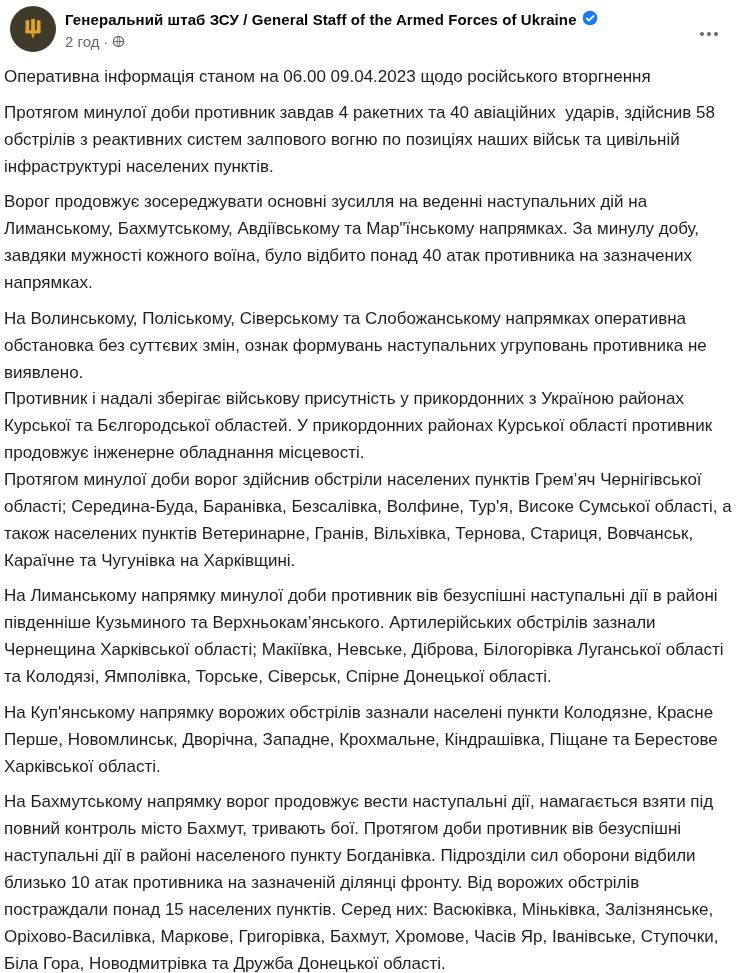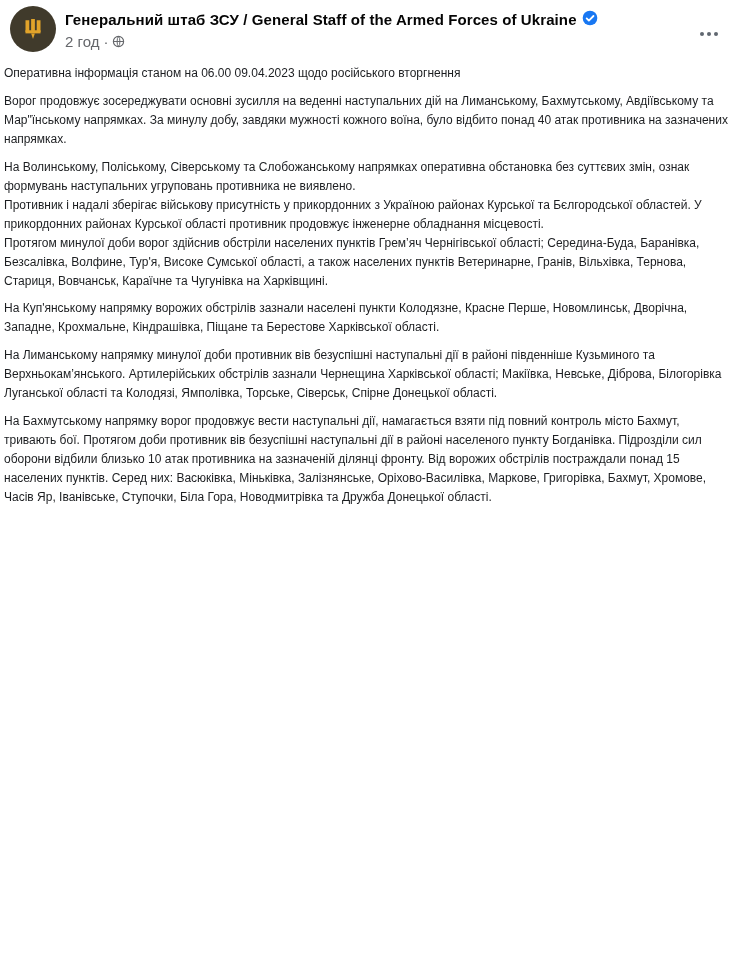--- a/index.html
+++ b/index.html
@@ -84,21 +84,21 @@
     height: 4px;
     border-radius: 50%;
     background: #606770;
     display: block;
   }
   
   .post-body {
     padding: 10px 8px 6px 4px;
   }
   .para {
-    font-size: 12px;
+    font-size: 17px;
     line-height: 1.58;
     color: #1c1e21;
     white-space: pre-wrap;
     margin: 0;
   }
   .para + .para { margin-top: 9px; }
 </style>
 </head>
 <body>
 
@@ -148,22 +148,23 @@
         <i></i>
           <i></i>
           <i></i>
       </span>
     </div>
 
   </div>
 
   <div class="post-body">
       <div class="para">Оперативна інформація станом на 06.00 09.04.2023 щодо російського вторгнення</div>
+      <div class="para">Протягом минулої доби противник завдав 4 ракетних та 40 авіаційних  ударів, здійснив 58 обстрілів з реактивних систем залпового вогню по позиціях наших військ та цивільній інфраструктурі населених пунктів.</div>
       <div class="para">Ворог продовжує зосереджувати основні зусилля на веденні наступальних дій на Лиманському, Бахмутському, Авдіївському та Мар"їнському напрямках. За минулу добу, завдяки мужності кожного воїна, було відбито понад 40 атак противника на зазначених напрямках.</div>
       <div class="para">На Волинському, Поліському, Сіверському та Слобожанському напрямках оперативна обстановка без суттєвих змін, ознак формувань наступальних угруповань противника не виявлено.
 Противник і надалі зберігає військову присутність у прикордонних з Україною районах Курської та Бєлгородської областей. У прикордонних районах Курської області противник продовжує інженерне обладнання місцевості.
 Протягом минулої доби ворог здійснив обстріли населених пунктів Грем’яч Чернігівської області; Середина-Буда, Баранівка, Безсалівка, Волфине, Тур'я, Високе Сумської області, а також населених пунктів Ветеринарне, Гранів, Вільхівка, Тернова, Стариця, Вовчанськ, Караїчне та Чугунівка на Харківщині.</div>
+      <div class="para">На Лиманському напрямку минулої доби противник вів безуспішні наступальні дії в районі південніше Кузьминого та Верхньокам’янського. Артилерійських обстрілів зазнали Чернещина Харківської області; Макіївка, Невське, Діброва, Білогорівка Луганської області та Колодязі, Ямполівка, Торське, Сіверськ, Спірне Донецької області.</div>
       <div class="para">На Куп'янському напрямку ворожих обстрілів зазнали населені пункти Колодязне, Красне Перше, Новомлинськ, Дворічна, Западне, Крохмальне, Кіндрашівка, Піщане та Берестове Харківської області.</div>
-      <div class="para">На Лиманському напрямку минулої доби противник вів безуспішні наступальні дії в районі південніше Кузьминого та Верхньокам’янського. Артилерійських обстрілів зазнали Чернещина Харківської області; Макіївка, Невське, Діброва, Білогорівка Луганської області та Колодязі, Ямполівка, Торське, Сіверськ, Спірне Донецької області.</div>
       <div class="para">На Бахмутському напрямку ворог продовжує вести наступальні дії, намагається взяти під повний контроль місто Бахмут, тривають бої. Протягом доби противник вів безуспішні наступальні дії в районі населеного пункту Богданівка. Підрозділи сил оборони відбили близько 10 атак противника на зазначеній ділянці фронту. Від ворожих обстрілів постраждали понад 15 населених пунктів. Серед них: Васюківка, Міньківка, Залізнянське, Оріхово-Василівка, Маркове, Григорівка, Бахмут, Хромове, Часів Яр, Іванівське, Ступочки, Біла Гора, Новодмитрівка та Дружба Донецької області.</div>
     </div>
 
 </div>
 
 </body></html>

